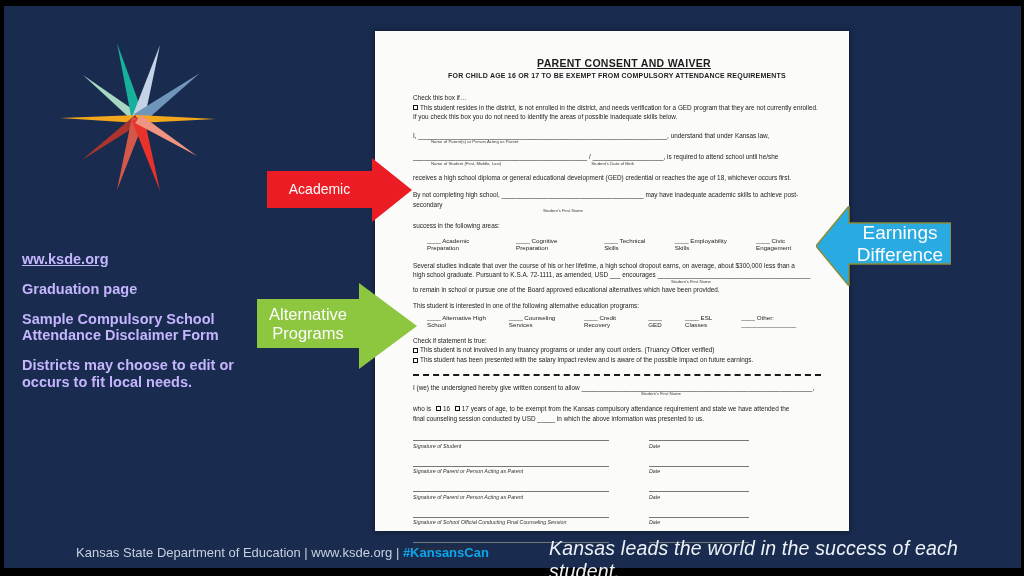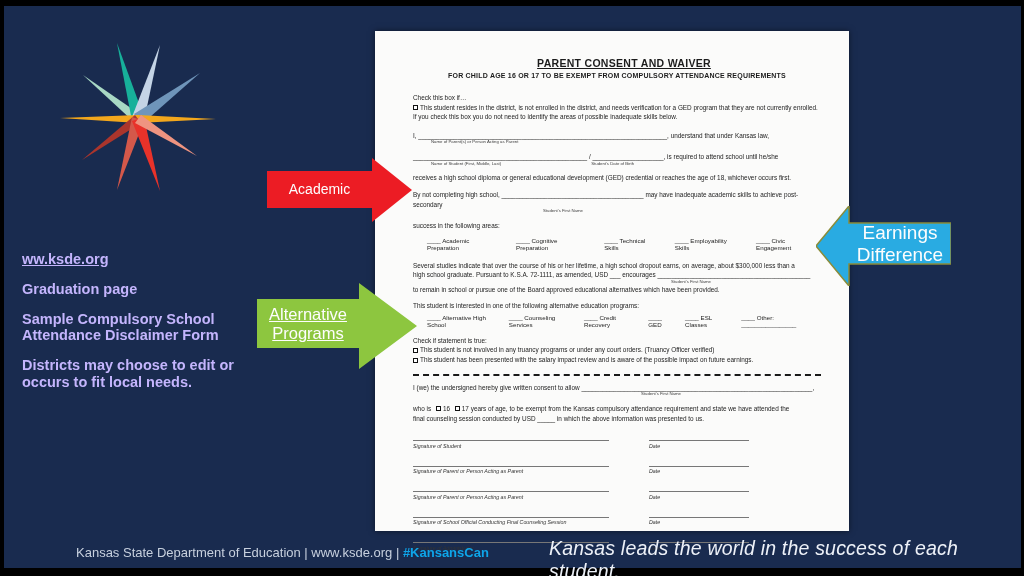--- a/index.html
+++ b/index.html
@@ -31,21 +31,21 @@
   .sigcol { width: 196px; border-top: 0.8px solid #777; padding-top: 1.5px; font-size: 5.3px; font-style: italic; color: #333; }
   .datecol { width: 100px; margin-left: 40px; border-top: 0.8px solid #777; padding-top: 1.5px; font-size: 5.3px; font-style: italic; color: #333; }
 
   
   .arrow { position: absolute; }
   .arrow svg { position: absolute; left: 0; top: 0; }
   .arrow .lbl { position: absolute; display: flex; align-items: center; justify-content: center; color: #fdfdfd; white-space: pre-line; text-align: center; line-height: 1.15; }
   .arrow-academic { left: 263px; top: 152px; width: 145px; height: 64px; }
   .arrow-academic .lbl { left: 0; top: 13px; width: 105px; height: 37px; font-size: 14px; font-weight: 300; }
   .arrow-alt { left: 253px; top: 277px; width: 160px; height: 86px; }
-  .arrow-alt .lbl { left: 0; top: 16px; width: 102px; height: 49px; font-size: 16.5px; font-weight: 300; text-decoration: underline; }
+  .arrow-alt .lbl { left: 0; top: 16px; width: 102px; height: 49px; font-size: 16.5px; font-weight: 300; }
   .arrow-earn { left: 812px; top: 200px; width: 135px; height: 80px; }
   .arrow-earn .lbl { left: 33px; top: 17px; width: 102px; height: 41px; font-size: 19px; font-weight: 300; text-align: center; }
 
   
   .footer-left { position: absolute; left: 72px; top: 539px; font-size: 13px; color: #c7d0de; }
   .footer-left b { color: #0ea5e9; }
   .tagline { position: absolute; left: 545px; top: 531px; font-size: 19.5px; font-style: italic; color: #edf1f8; letter-spacing: .2px; }
 </style>
 </head>
 <body>

